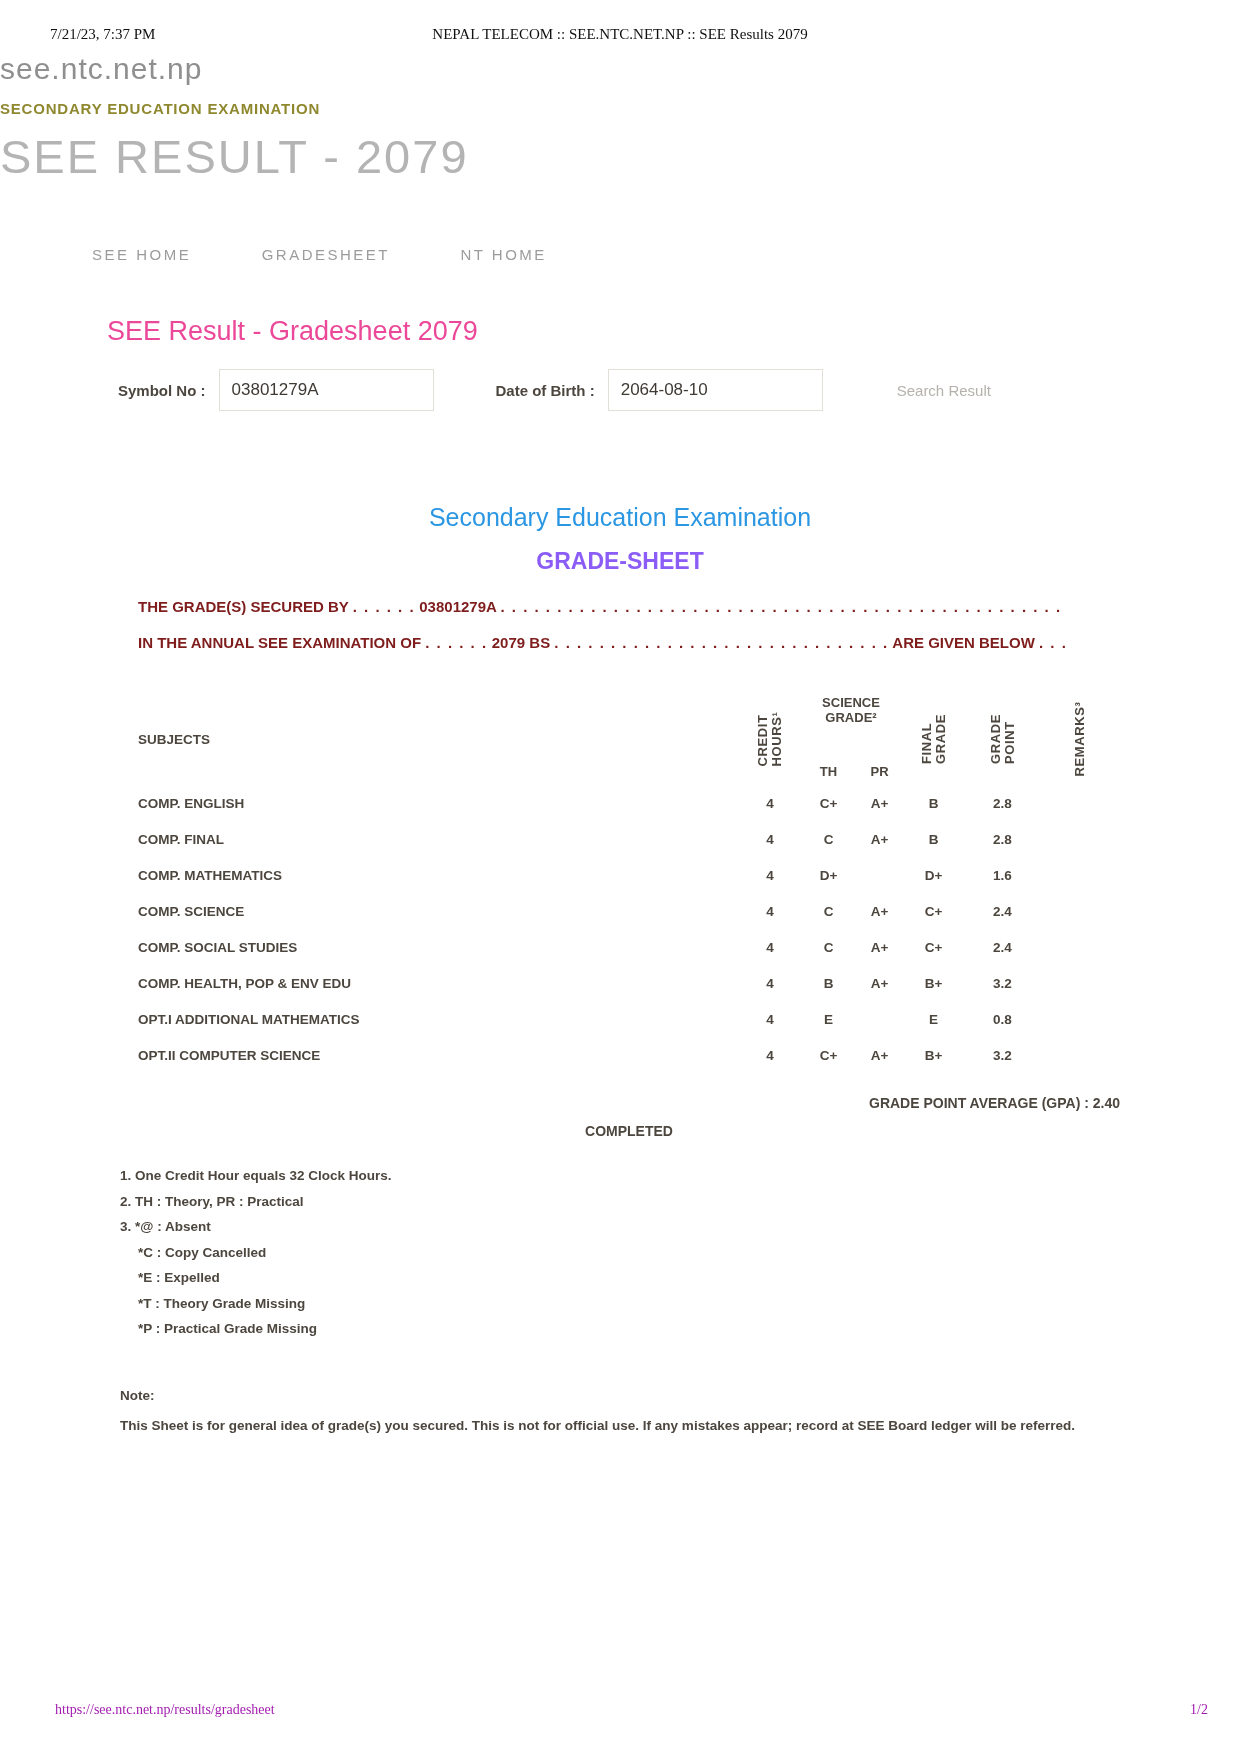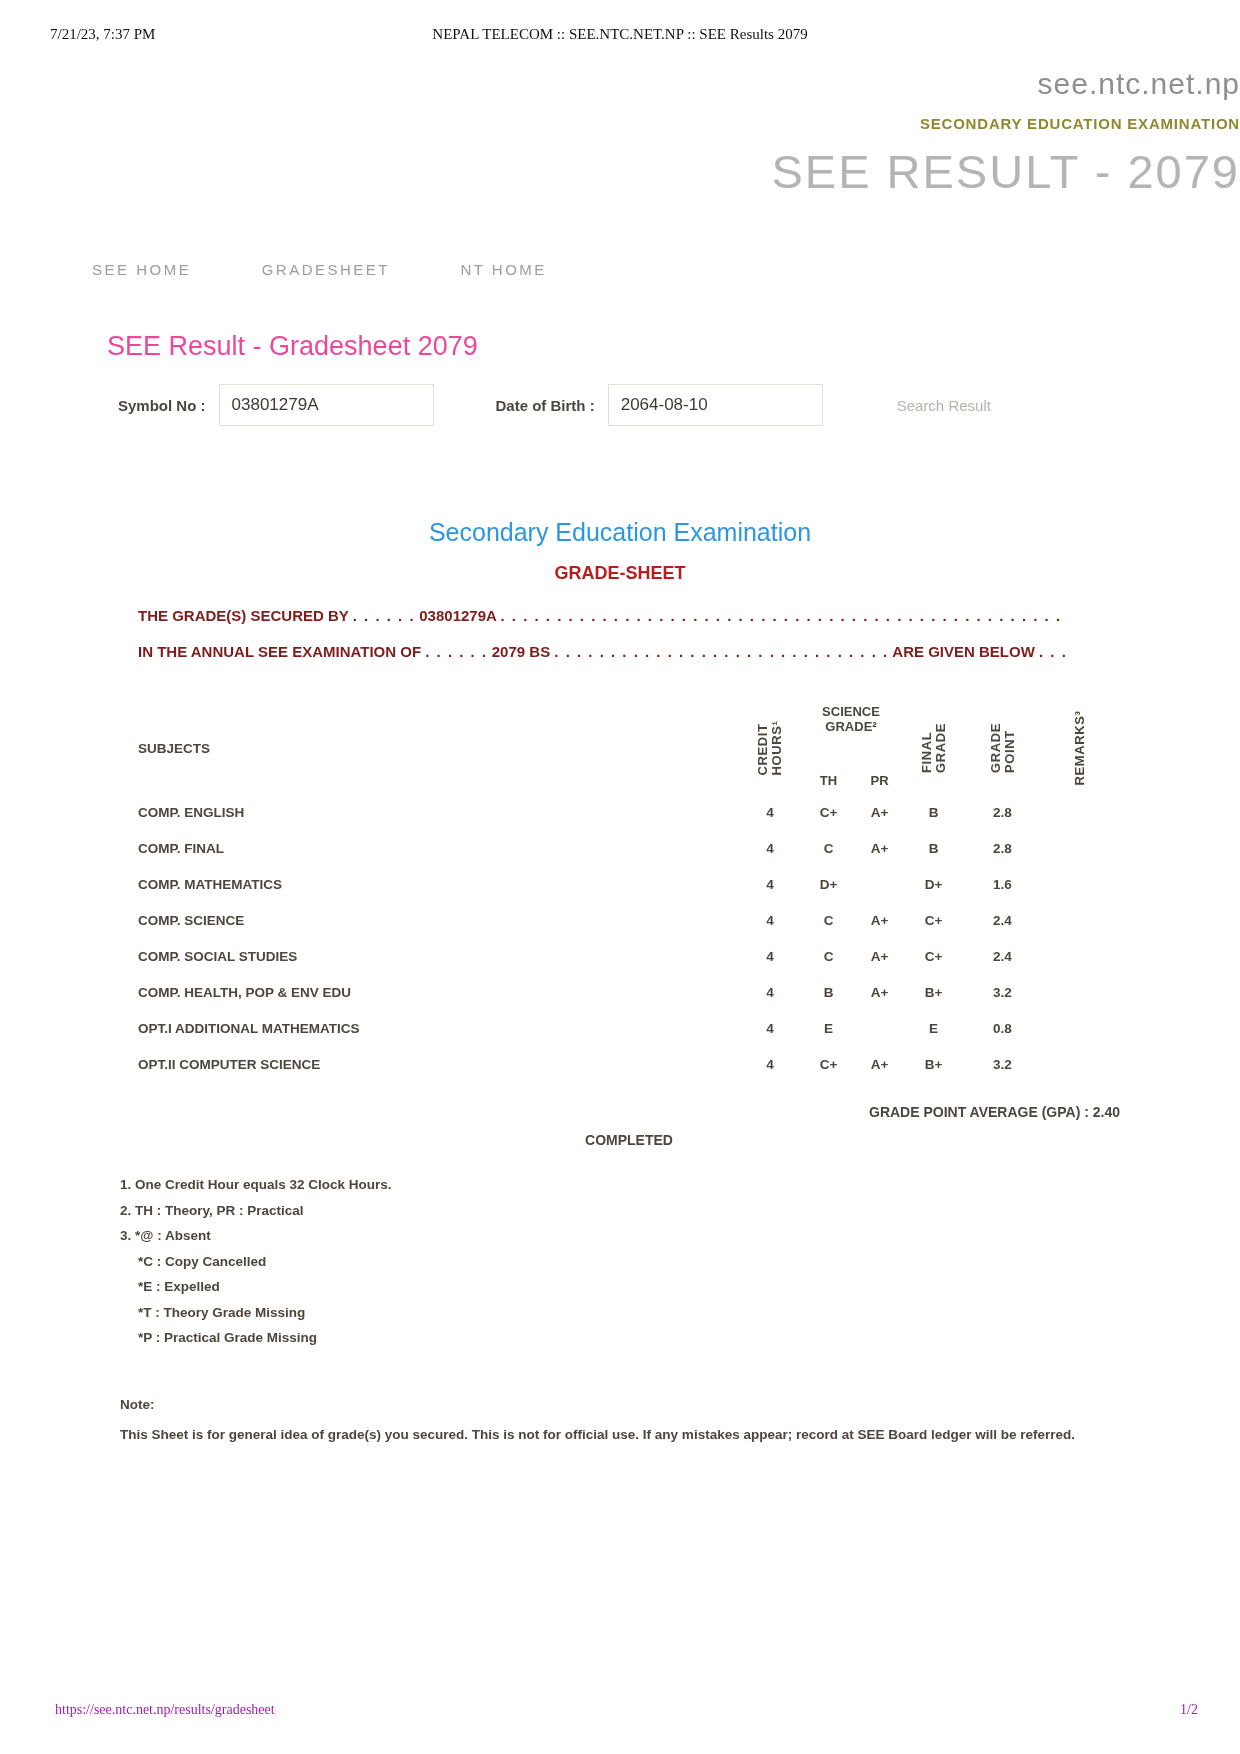--- a/index.html
+++ b/index.html
@@ -9,24 +9,24 @@
     font-family:"Liberation Sans", sans-serif; color:#4c463e;
   }
   
   .print-header { position:absolute; top:26px; left:0; width:1240px; height:20px;
     font-family:"Liberation Serif", serif; font-size:15px; color:#111; }
   .ph-date { position:absolute; left:50px; top:0; }
   .ph-title { position:absolute; left:50%; transform:translateX(-50%); top:0; white-space:nowrap; }
   .print-footer { position:absolute; top:1702px; left:0; width:1240px; height:20px;
     font-family:"Liberation Serif", serif; font-size:14px; color:#a21caf; }
   .pf-url { position:absolute; left:55px; top:0; }
-  .pf-page { position:absolute; right:42px; top:0; }
-
-  
-  .masthead { padding-top:67px; text-align:right; }
+  .pf-page { position:absolute; right:32px; top:0; }
+
+  
+  .masthead { padding-top:52px; text-align:left; }
   .domain { font-size:30px; color:#8f8f8f; letter-spacing:1px; }
   .sub-banner { margin-top:14px; font-size:15px; font-weight:bold; color:#8f882f; letter-spacing:.8px; }
   .big-banner { margin-top:12px; font-size:47px; color:#b4b4b4; letter-spacing:2px; font-weight:normal; }
 
   
   .nav { margin:62px 0 0 92px; }
   .nav a { display:inline-block; margin-right:66px; font-size:15px; color:#9c9c9c;
     letter-spacing:2.5px; text-decoration:none; }
 
   
@@ -34,21 +34,21 @@
   .search-row { margin:22px 0 0 118px; display:flex; align-items:center; }
   .search-row .lbl { font-size:15px; font-weight:bold; color:#4c463e; }
   .search-row input { width:215px; height:42px; border:1px solid #e2dfd6; margin-left:13px;
     padding:0 12px; font-size:17px; color:#3f3a34; font-family:"Liberation Sans",sans-serif; outline:none; }
   .lbl-dob { margin-left:62px; }
   .search-btn { margin-left:74px; font-size:15px; color:#b5b2ac; background:none; border:none;
     font-family:"Liberation Sans",sans-serif; cursor:pointer; }
 
   
   .gs-title { margin-top:92px; text-align:center; font-size:25px; font-weight:normal; color:#2b97e3; }
-  .gs-subtitle { margin-top:16px; text-align:center; font-size:18px; font-weight:bold; color:#b91c1c; }
+  .gs-subtitle { margin-top:16px; text-align:center; font-size:23px; font-weight:bold; color:#8b5cf6; }
   .gs-body { margin-left:138px; width:982px; }
   .dotlines { margin-top:14px; }
   .dotline { height:36px; line-height:36px; white-space:nowrap; overflow:hidden;
     font-size:15px; font-weight:bold; color:#7f1d1d; }
   .dotline .dots { letter-spacing:1.5px; }
 
   
   .thead { margin-top:32px; height:92px; display:grid;
     grid-template-columns:602px 60px 102px 63px 75px 80px; align-items:center; }
   .thead .subjects-h { font-size:13.5px; font-weight:bold; }

